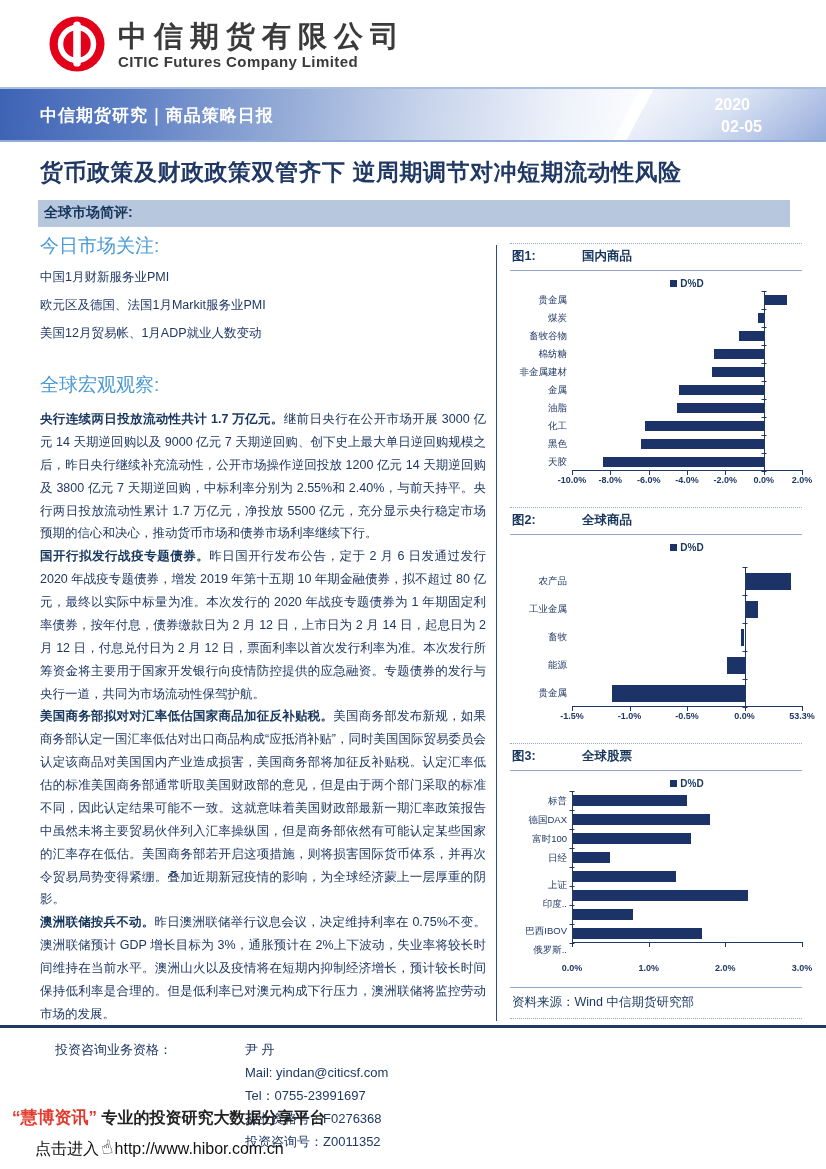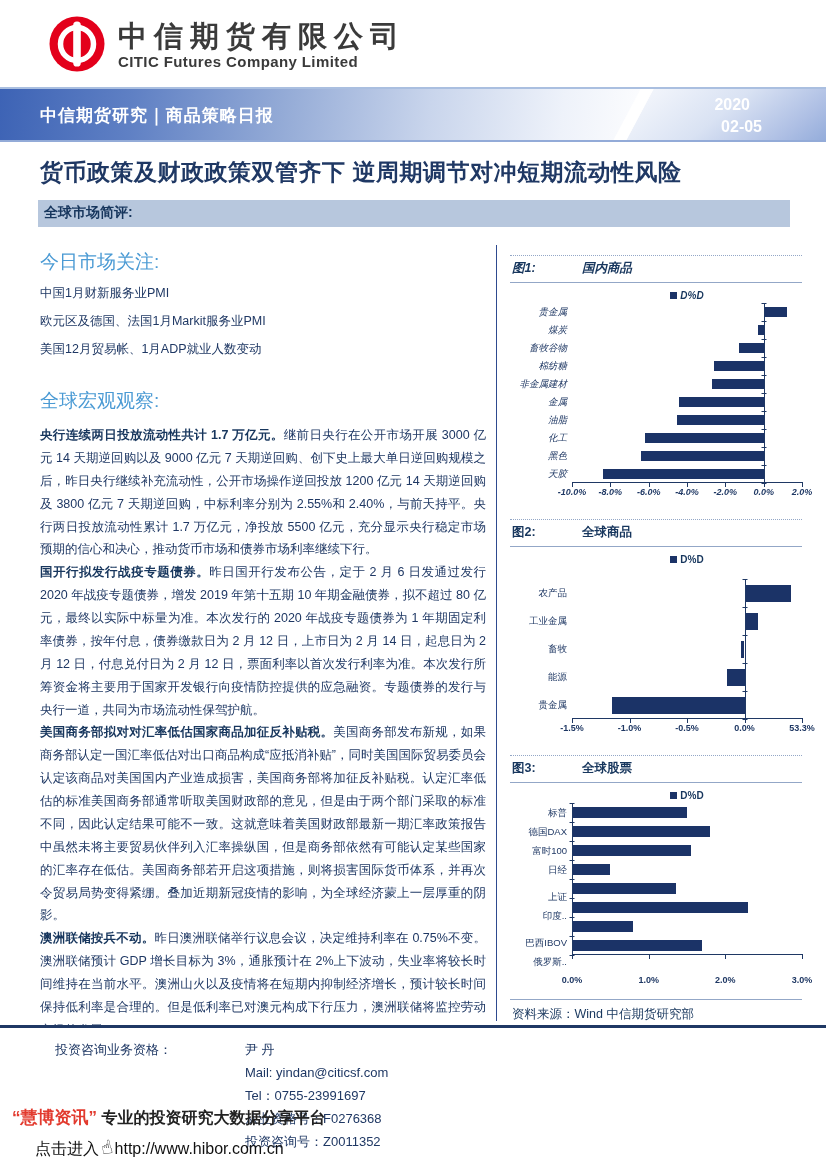--- a/index.html
+++ b/index.html
@@ -25,21 +25,21 @@
   
   .report-title { color:#1f3864; font-size:23px; font-weight:bold; letter-spacing:0.5px; margin:15px 30px 12px 40px; }
   .section-bar { margin:0 36px 0 38px; background:#b7c7dd; color:#17365d; font-size:14px; font-weight:bold; padding:4px 6px 5px; }
 
   
   .columns { display:flex; padding:4px 24px 0 40px; height:800px; overflow:hidden; }
   .left-col { width:456px; padding-right:10px; }
   .v-divider { width:1px; background:#2e4a8f; margin:14px 0 6px 0; }
   .right-col { flex:1; padding-left:13px; }
 
-  .blue-h { color:#4a9ad4; font-size:19px; font-weight:normal; margin:18px 0 10px; }
+  .blue-h { color:#4a9ad4; font-size:19px; font-weight:normal; margin:2px 0 10px; }
   .focus-item { color:#1f3864; font-size:12.5px; margin:0 0 11px; }
   .macro-p { color:#1f3864; font-size:12.5px; line-height:1.83; text-align:justify; }
   .macro-p b { color:#17365d; }
 
   
   .figure { margin-bottom:6px; }
   .fig-head { display:flex; align-items:baseline; border-top:1px dotted #93a7c7; border-bottom:1px solid #93a7c7; padding:4px 2px 5px; color:#17365d; font-size:12.5px; font-weight:bold; }
   .fig-no { width:70px; }
   .legend { text-align:center; color:#17365d; font-size:10px; font-weight:bold; margin:7px 0 2px 62px; }
   .lg-sq { display:inline-block; width:7px; height:7px; background:#1b3367; margin-right:3px; }
@@ -113,21 +113,21 @@
       <p class="macro-p"><b>央行连续两日投放流动性共计 1.7 万亿元。</b><span>继前日央行在公开市场开展 3000 亿元 14 天期逆回购以及 9000 亿元 7 天期逆回购、创下史上最大单日逆回购规模之后，昨日央行继续补充流动性，公开市场操作逆回投放 1200 亿元 14 天期逆回购及 3800 亿元 7 天期逆回购，中标利率分别为 2.55%和 2.40%，与前天持平。央行两日投放流动性累计 1.7 万亿元，净投放 5500 亿元，充分显示央行稳定市场预期的信心和决心，推动货币市场和债券市场利率继续下行。</span></p>
       <p class="macro-p"><b>国开行拟发行战疫专题债券。</b><span>昨日国开行发布公告，定于 2 月 6 日发通过发行 2020 年战疫专题债券，增发 2019 年第十五期 10 年期金融债券，拟不超过 80 亿元，最终以实际中标量为准。本次发行的 2020 年战疫专题债券为 1 年期固定利率债券，按年付息，债券缴款日为 2 月 12 日，上市日为 2 月 14 日，起息日为 2 月 12 日，付息兑付日为 2 月 12 日，票面利率以首次发行利率为准。本次发行所筹资金将主要用于国家开发银行向疫情防控提供的应急融资。专题债券的发行与央行一道，共同为市场流动性保驾护航。</span></p>
       <p class="macro-p"><b>美国商务部拟对对汇率低估国家商品加征反补贴税。</b><span>美国商务部发布新规，如果商务部认定一国汇率低估对出口商品构成“应抵消补贴”，同时美国国际贸易委员会认定该商品对美国国内产业造成损害，美国商务部将加征反补贴税。认定汇率低估的标准美国商务部通常听取美国财政部的意见，但是由于两个部门采取的标准不同，因此认定结果可能不一致。这就意味着美国财政部最新一期汇率政策报告中虽然未将主要贸易伙伴列入汇率操纵国，但是商务部依然有可能认定某些国家的汇率存在低估。美国商务部若开启这项措施，则将损害国际货币体系，并再次令贸易局势变得紧绷。叠加近期新冠疫情的影响，为全球经济蒙上一层厚重的阴影。</span></p>
       <p class="macro-p"><b>澳洲联储按兵不动。</b><span>昨日澳洲联储举行议息会议，决定维持利率在 0.75%不变。澳洲联储预计 GDP 增长目标为 3%，通胀预计在 2%上下波动，失业率将较长时间维持在当前水平。澳洲山火以及疫情将在短期内抑制经济增长，预计较长时间保持低利率是合理的。但是低利率已对澳元构成下行压力，澳洲联储将监控劳动市场的发展。</span></p>
     </div>
 
     <div class="v-divider"></div>
 
     <div class="right-col">
 
-      <div class="figure" style="margin-top:24px;font-style:italic;">
+      <div class="figure" style="margin-top:12px;">
         <div class="fig-head">
           <span class="fig-no">图1:</span>
           <span class="fig-title">国内商品</span>
         </div>
         <div class="legend"><span class="lg-sq"></span><span>D%D</span></div>
         <div class="chart">
           <div class="labels">
               <div class="clabel" style="height: 18px; line-height: 18px;">贵金属</div>
               <div class="clabel" style="height: 18px; line-height: 18px;">煤炭</div>
               <div class="clabel" style="height: 18px; line-height: 18px;">畜牧谷物</div>

